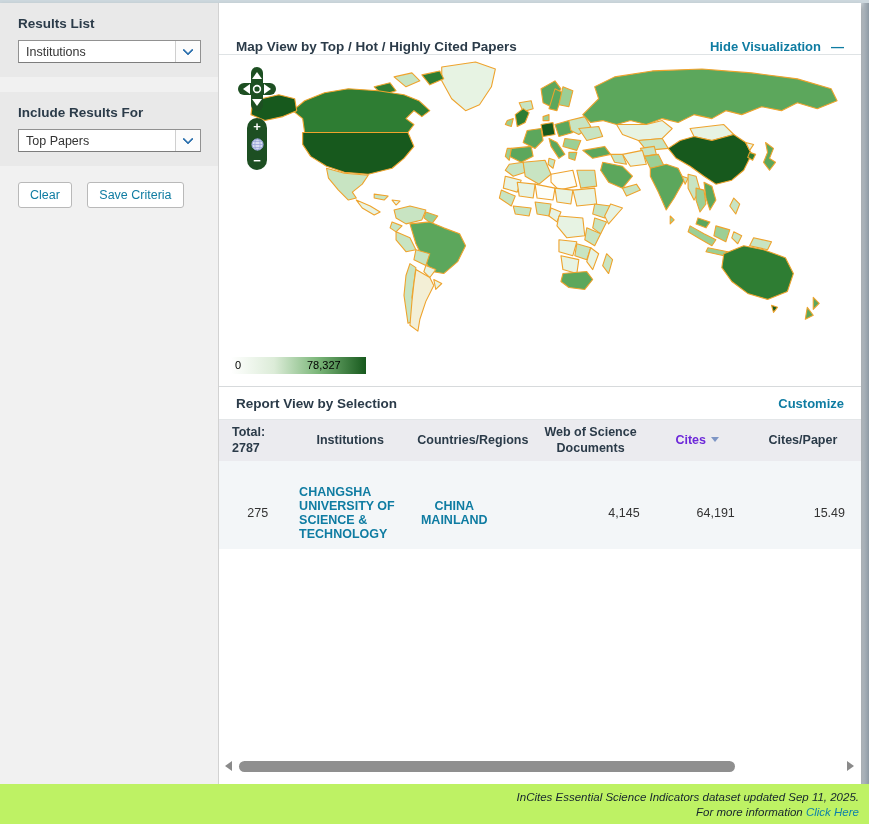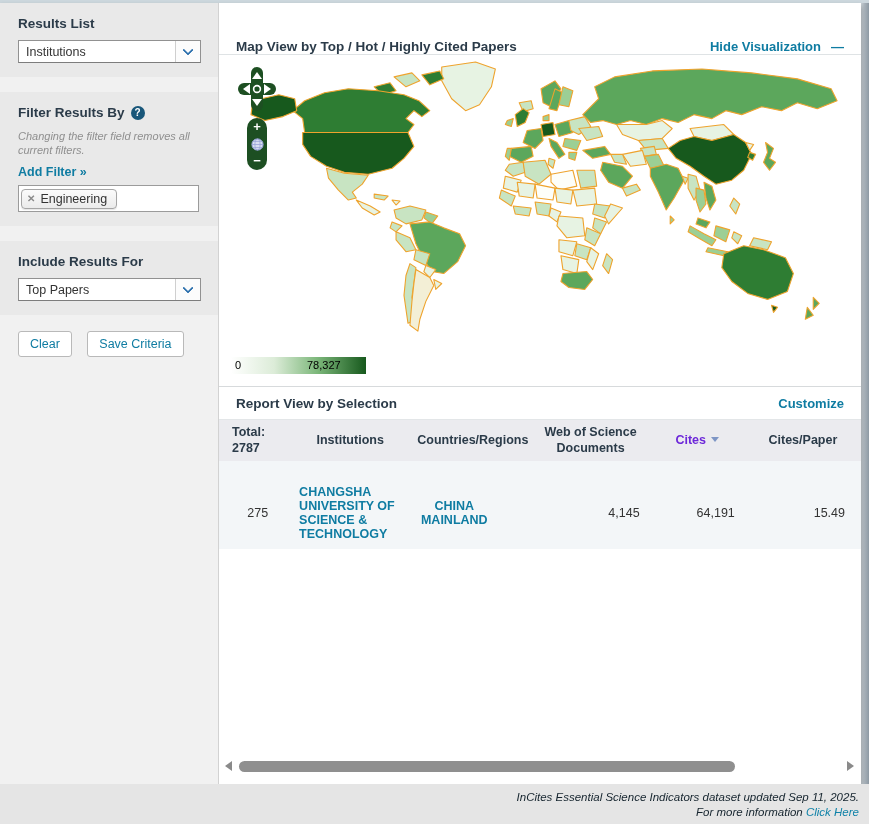--- a/index.html
+++ b/index.html
@@ -93,21 +93,21 @@
 
   .hscroll { position:absolute; bottom:11px; left:6px; right:7px; height:14px; display:flex; align-items:center; }
   .arr { width:0; height:0; border:5px solid transparent; cursor:pointer; }
   .arr-left { border-right:7px solid #8a8a8a; border-left:none; }
   .arr-right { border-left:7px solid #8a8a8a; border-right:none; }
   .track { flex:1; height:13px; margin:0 5px; position:relative; }
   .thumb { position:absolute; left:2px; top:1px; width:82%; height:11px; background:#8f8f8f; border-radius:6px; cursor:grab; }
 
   
   .footer {
-    position:absolute; top:784px; left:0; width:869px; height:40px; background:#e5e5e5;
+    position:absolute; top:784px; left:0; width:869px; height:40px; background:#bef264;
     text-align:right; padding:6px 10px 0 0;
   }
   .footer-line { font-size:11.5px; font-style:italic; color:#15242e; line-height:15px; }
   .footer-link { color:#0f82a8; font-style:italic; text-decoration:none; cursor:pointer; }
 </style>
 </head>
 <body>
 
 <div class="top-strip"></div>
 <div class="right-edge"></div>
@@ -119,35 +119,20 @@
     <div class="side-section">
       <div class="side-title">Results List</div>
       <div class="select">
         <span class="select-label">Institutions</span>
         <span class="select-btn">
             <span class="chev"></span>
           </span>
       </div>
     </div>
 
-    <div class="side-section">
-      <div class="side-title">
-        <span>Filter Results By</span>
-        <span class="help-icon">?</span>
-      </div>
-      <div class="filter-note">Changing the filter field removes all</div>
-      <div class="filter-note">current filters.</div>
-      <a class="add-filter">Add Filter »</a>
-      <div class="filter-box">
-        <span class="filter-tag">
-          <span class="tag-x">✕</span>
-          <span>Engineering</span>
-        </span>
-      </div>
-    </div>
 
     <div class="side-section">
       <div class="side-title">Include Results For</div>
       <div class="select">
         <span class="select-label">Top Papers</span>
         <span class="select-btn">
             <span class="chev"></span>
           </span>
       </div>
     </div>

